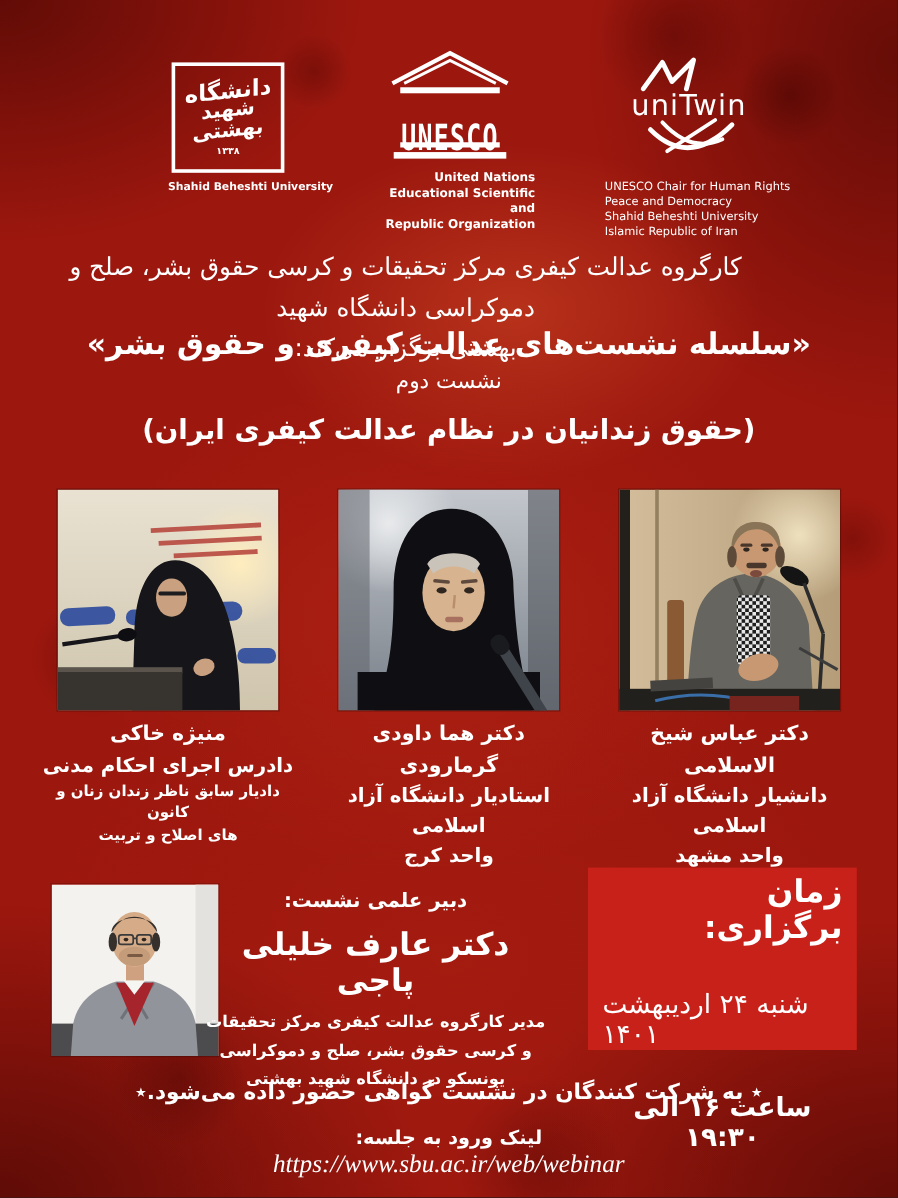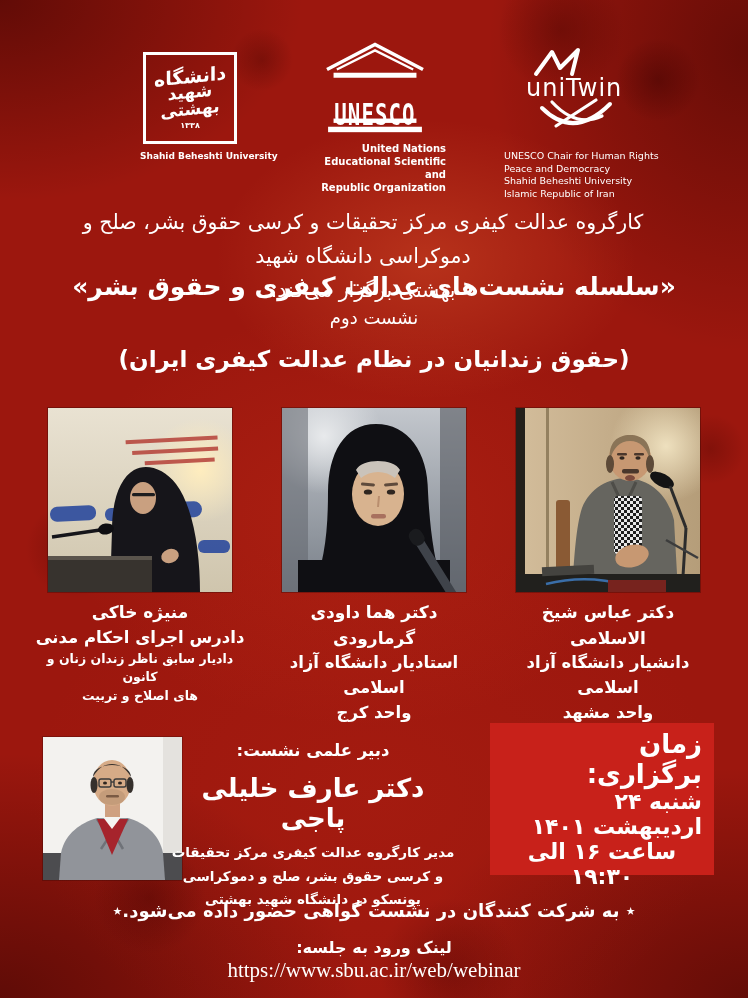--- a/index.html
+++ b/index.html
@@ -40,21 +40,21 @@
   .sbu-year{font-size:8px;margin-top:4px;font-weight:bold;}
   .sbu-caption{font-size:9px;font-weight:bold;margin-top:7px;white-space:nowrap;}
 
   .unesco-wrap{left:296px;top:40px;width:158px;text-align:center;}
   .unesco-caption{font-size:10px;font-weight:bold;line-height:1.3;text-align:right;width:142px;margin:2px auto 0 auto;}
 
   .unitwin-wrap{left:504px;top:44px;width:180px;}
   .unitwin-caption{font-size:9.5px;font-weight:normal;line-height:1.32;text-align:left;margin-top:2px;}
 
   
-  .intro{top:206px;left:0;width:676px;padding:0 34px;box-sizing:border-box;font-size:20.5px;line-height:1.65;margin-left:25px;}
+  .intro{top:206px;left:0;width:676px;padding:0 34px;box-sizing:border-box;font-size:20.5px;line-height:1.65;}
   .series-title{top:272px;left:0;width:748px;font-size:25px;font-weight:bold;}
   .session-number{top:307px;left:0;width:748px;font-size:18px;}
   .session-topic{top:346px;left:0;width:748px;font-size:23px;font-weight:bold;}
 
   
   .photo{top:408px;width:184px;height:184px;box-shadow:0 0 0 1px rgba(0,0,0,.25);}
   .photo svg{display:block;width:184px;height:184px;}
   .p1{left:48px;} .p2{left:282px;} .p3{left:516px;}
 
   
@@ -66,30 +66,30 @@
 
   
   .sec-photo{left:43px;top:737px;width:139px;height:143px;box-shadow:0 0 0 1px rgba(0,0,0,.2);}
   .sec-photo svg{display:block;width:139px;height:143px;}
   .sec-text{left:167px;top:741px;width:292px;text-align:center;}
   .sec-heading{font-size:16.5px;font-weight:bold;}
   .sec-name{font-size:26px;font-weight:bold;margin-top:13px;}
   .sec-small{font-size:13.5px;font-weight:bold;line-height:1.75;margin-top:8px;}
 
   .schedule-box{left:490px;top:723px;width:224px;height:152px;background:#c8211a;
-    display:flex;flex-direction:column;justify-content:space-evenly;box-sizing:border-box;padding:6px 12px;}
+    display:flex;flex-direction:column;justify-content:space-evenly;box-sizing:border-box;padding:6px 12px;gap:36px;}
   .sch-heading{font-size:26px;font-weight:bold;text-align:right;padding-left:26px;direction:rtl;}
-  .sch-date{font-size:22px;font-weight:bold;text-align:right;direction:rtl;}
+  .sch-date{font-size:22px;font-weight:normal;text-align:left;direction:rtl;}
   .sch-time{font-size:22px;font-weight:bold;text-align:center;direction:rtl;}
 
   
   .cert-note{top:900px;left:0;width:748px;font-size:18px;font-weight:bold;}
   .link-label{top:938px;left:0;width:748px;font-size:16px;font-weight:bold;}
   .link-url{top:958px;left:0;width:748px;font-size:21px;font-family:"Liberation Serif","DejaVu Serif",serif;
-            color:#fff;text-decoration:none;text-align:center;}
+            color:#fff;text-decoration:none;text-align:center;font-style:italic;}
 </style>
 </head>
 <body>
 
 <div class="poster">
 
   <div class="abs sbu-wrap">
     <div class="sbu-box">
       <span class="sbu-cal fa">دانشگاه</span>
       <span class="sbu-cal2 fa">شهید بهشتی</span>

